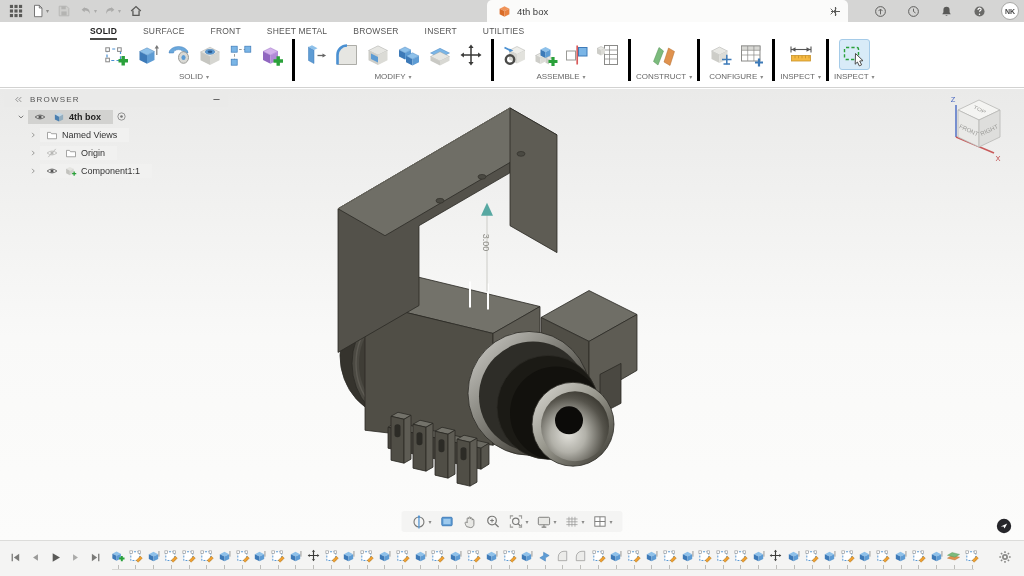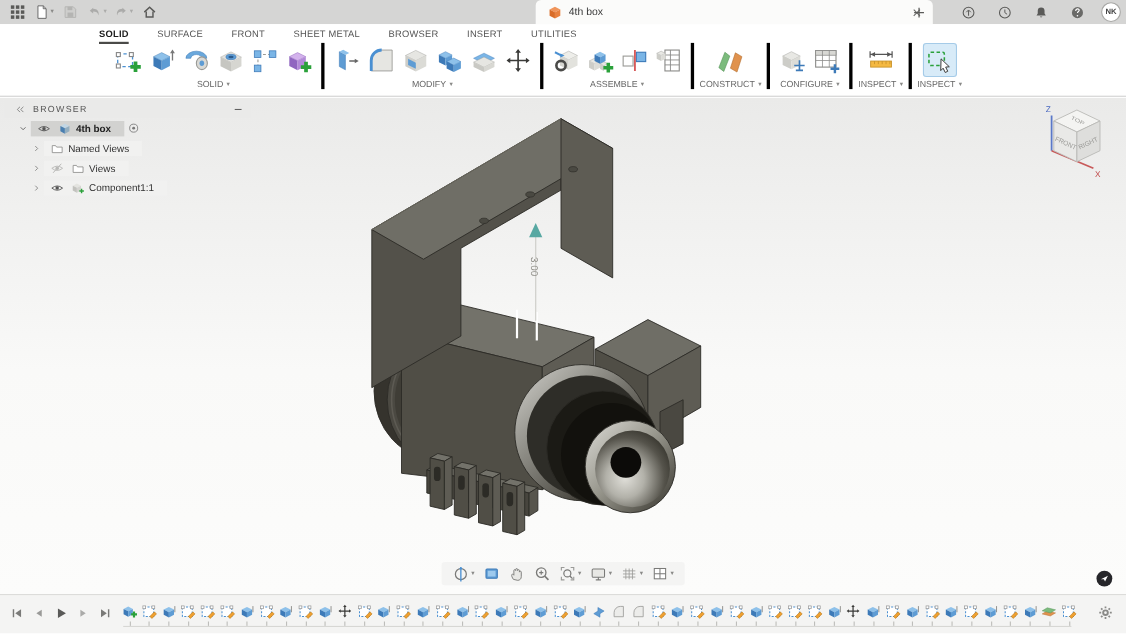--- a/index.html
+++ b/index.html
@@ -572,21 +572,21 @@
                 <path d="M1.5 8Q8 2.8 14.5 8 8 13.2 1.5 8z" fill="none" stroke="#b8b8b6" stroke-width="1.1"></path>
                 <circle cx="8" cy="8" r="2.1" fill="#b8b8b6"></circle>
                 <path d="M3 13.5 13 2.5" stroke="#b8b8b6" stroke-width="1.2"></path>
               </svg>
             </span>
             <span class="bic">
               <svg viewBox="0 0 16 16" width="12" height="12">
                 <path d="M2 4.5h4l1.3 1.8H14V13H2z" fill="#fff" stroke="#8a8a88"></path>
               </svg>
             </span>
-            <span class="lbl">Views</span>
+            <span class="lbl">Origin</span>
           </span>
         </div>
         <div class="brow child">
           <span class="exp">
             <svg viewBox="0 0 16 16" width="10" height="10">
               <path d="M6.5 4.5 10 8l-3.5 3.5" fill="none" stroke="#8a8a88" stroke-width="1.4"></path>
             </svg>
           </span>
           <span class="strip">
             <span class="bic">

